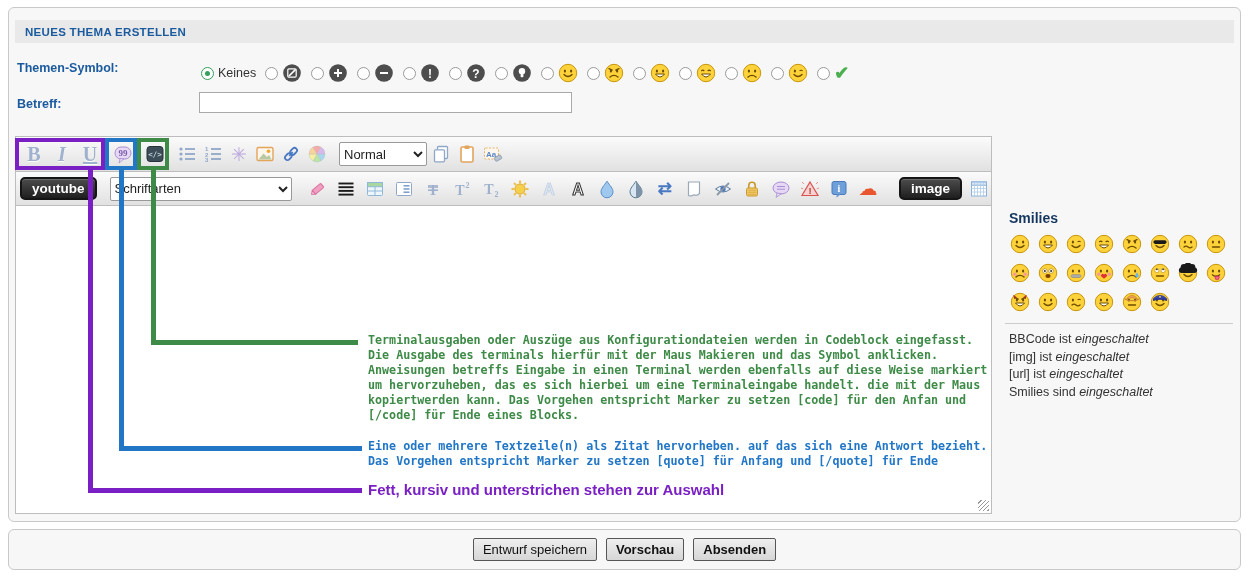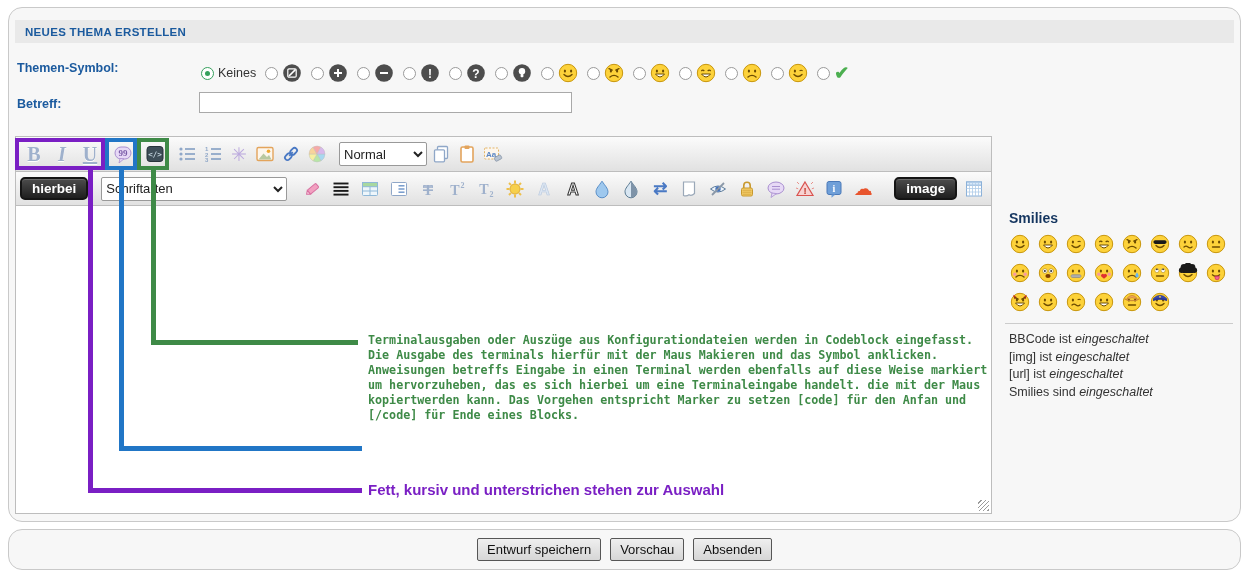--- a/index.html
+++ b/index.html
@@ -1,18 +1,18 @@
 <!DOCTYPE html>
 <html><head>
 <meta charset="utf-8">
 <style>
   html,body{margin:0;padding:0;background:#fff;}
   body{font-family:"Liberation Sans",sans-serif;}
   .page{position:relative;width:1248px;height:580px;background:#fff;overflow:hidden;}
-  .panel{position:absolute;background:#f7f7f7;border:1px solid #c9c9c9;border-radius:14px;box-sizing:border-box;}
+  .panel{position:absolute;background:#f7f7f7;border:1px solid #c9c9c9;border-radius:6px;box-sizing:border-box;}
   .main-panel{left:8px;top:7px;width:1233px;height:515px;}
   .footer-bar{left:8px;top:529px;width:1233px;height:41px;display:flex;align-items:center;justify-content:center;gap:9px;}
   .panel-header{position:absolute;left:6px;top:12px;width:1219px;height:23px;background:#e9e9e9;display:flex;align-items:center;padding-left:10px;box-sizing:border-box;}
   .panel-header span{color:#1b5a9e;font-weight:bold;font-size:11.5px;letter-spacing:.3px;}
   .form-label{position:absolute;color:#1b5a9e;font-weight:bold;font-size:12.5px;}
   .symbol-options{position:absolute;left:192px;top:50px;height:30px;display:flex;align-items:center;}
   .opt{display:flex;align-items:center;gap:4px;margin-right:9px;}
   .radio{width:13px;height:13px;border:1px solid #9a9a9a;border-radius:50%;background:#fff;box-sizing:border-box;display:inline-flex;align-items:center;justify-content:center;flex:0 0 auto;}
   .radio.selected{border:1.5px solid #35a05c;}
   .radio.selected i{width:5px;height:5px;border-radius:50%;background:#35a05c;}
@@ -33,21 +33,21 @@
   .resize-handle{position:absolute;right:3px;bottom:3px;width:11px;height:11px;background:
     repeating-linear-gradient(135deg,transparent 0 2px,#9a9a9a 2px 3px);}
   .right-panel{position:absolute;left:996px;top:202px;width:232px;}
   .smilies-title{color:#14355f;font-weight:bold;font-size:14px;margin-left:4px;}
   .smilies-grid{margin:7px 0 0 4px;display:grid;grid-template-columns:repeat(8,28px);row-gap:8px;}
   .smiley-cell{width:21px;height:21px;display:flex;align-items:center;justify-content:center;cursor:pointer;}
   .divider{border:none;border-top:1px solid #ccc;margin:11px 0 7px 0;width:228px;}
   .bbcode-status{margin-left:4px;font-size:12.5px;color:#333;line-height:17.5px;}
   .bbcode-status em{}
   .btn{background:linear-gradient(#efefef,#d6d6d6);border:1px solid #565656;padding:3px 9px;font-size:13px;border-radius:2px;color:#111;font-family:"Liberation Sans",sans-serif;}
-  .btn.bold{font-weight:normal;}
+  .btn.bold{font-weight:bold;}
   
   .overlay{position:absolute;left:0;top:0;width:1248px;height:580px;pointer-events:none;z-index:40;}
   .ann-box{position:absolute;border-style:solid;border-width:4px;box-sizing:border-box;}
   .ann-line{position:absolute;}
   #box-biu{left:15px;top:138px;width:90px;height:32px;border-color:#7a1fc4;}
   #box-quote{left:105px;top:138px;width:32px;height:32px;border-color:#2176c6;}
   #box-code{left:137px;top:138px;width:32px;height:32px;border-color:#3e8a47;}
   #vl-p{left:88px;top:170px;width:5px;height:323px;background:#7a1fc4;}
   #hl-p{left:88px;top:488px;width:274px;height:5px;background:#7a1fc4;}
   #vl-b{left:119px;top:170px;width:5px;height:281px;background:#2176c6;}
@@ -332,21 +332,21 @@
             <span style="display:inline-flex;">
               <svg width="20" height="20" viewBox="0 0 20 20" xmlns="http://www.w3.org/2000/svg">
                 <rect x="1.5" y="4" width="14" height="11" rx="1" fill="#fdf6ec" stroke="#e3b568" stroke-dasharray="2 1.5" stroke-width="1"></rect>
                 <text x="8" y="12.5" font-size="8" font-weight="bold" fill="#5b87c5" text-anchor="middle" font-family="sans-serif">Aa</text>
                 <rect x="11.5" y="12" width="7" height="4.2" rx="1" transform="rotate(-28 15 14)" fill="#b9c4d2" stroke="#8a98a8" stroke-width="0.8"></rect>
               </svg>
             </span>
           </span>
         </div>
       <div class="toolbar row2" id="toolbarRow2">
-          <button class="darkbtn" style="">hierbei</button>
+          <button class="darkbtn" style="">youtube</button>
           <select class="tb-select" style="width:186px;margin-left:8px;"><option>Schriftarten</option></select>
           <span class="tb-btn" style="margin-left:8px;">
             <span style="display:inline-flex;">
               <svg width="20" height="20" viewBox="0 0 20 20" xmlns="http://www.w3.org/2000/svg">
                 <g transform="rotate(-40 10 10)">
                   <rect x="5.5" y="8" width="11" height="5" rx="1" fill="#f2a0c0" stroke="#d870a0"></rect>
                   <path d="M5.5 8 L2.5 10.5 L5.5 13 Z" fill="#f8d0e0" stroke="#d870a0"></path>
                 </g>
               </svg>
             </span>
@@ -778,16 +778,17 @@
     <div class="ann-box" id="box-biu"></div>
     <div class="ann-box" id="box-quote"></div>
     <div class="ann-box" id="box-code"></div>
     <div class="ann-line" id="vl-p"></div>
     <div class="ann-line" id="hl-p"></div>
     <div class="ann-line" id="vl-b"></div>
     <div class="ann-line" id="hl-b"></div>
     <div class="ann-line" id="vl-g"></div>
     <div class="ann-line" id="hl-g"></div>
     <div class="ann-text" id="txt-code"><div>Terminalausgaben oder Auszüge aus Konfigurationdateien werden in Codeblock eingefasst.</div><div>Die Ausgabe des terminals hierfür mit der Maus Makieren und das Symbol anklicken.</div><div>Anweisungen betreffs Eingabe in einen Terminal werden ebenfalls auf diese Weise markiert</div><div>um hervorzuheben, das es sich hierbei um eine Terminaleingabe handelt. die mit der Maus</div><div>kopiertwerden kann. Das Vorgehen entspricht Marker zu setzen [code] für den Anfan und</div><div>[/code] für Ende eines Blocks.</div></div>
+    <div class="ann-text" id="txt-quote"><div>Eine oder mehrere Textzeile(n) als Zitat hervorheben. auf das sich eine Antwort bezieht.</div><div>Das Vorgehen entspricht Marker zu setzen [quote] für Anfang und [/quote] für Ende</div></div>
     <div class="ann-text" id="txt-biu"><div>Fett, kursiv und unterstrichen stehen zur Auswahl</div></div>
   </div>
 
 </div>
 
 </body></html>

